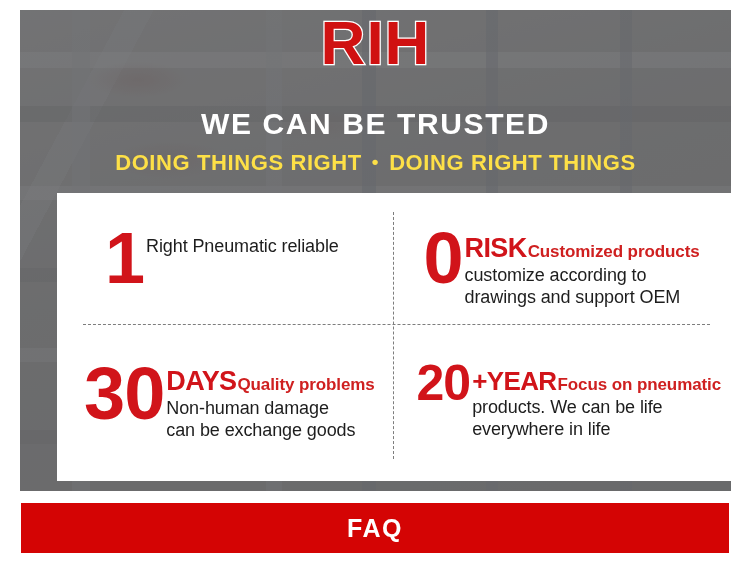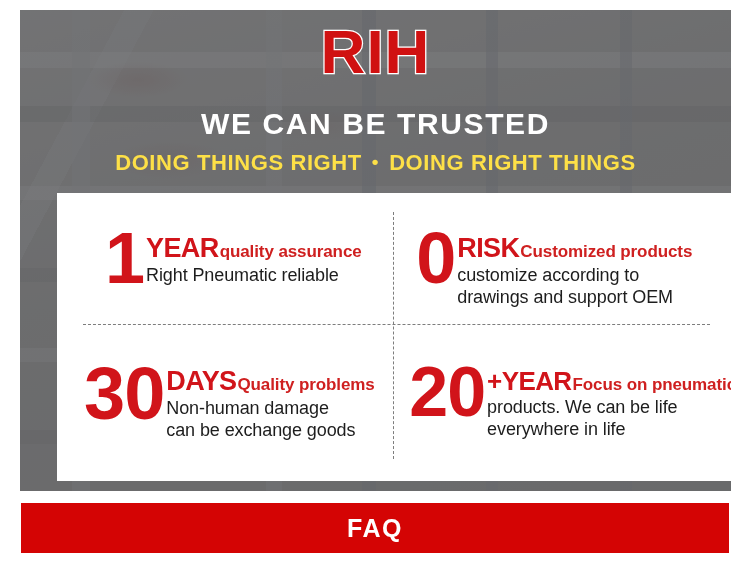--- a/index.html
+++ b/index.html
@@ -71,21 +71,21 @@
     position: absolute;
     inset: 0;
     background: rgba(110,111,112,.58);
   }
 
   
   .brand {
     position: absolute;
     left: 0;
     right: 0;
-    top: 11px;
+    top: 2px;
     text-align: center;
     font-size: 62px;
     line-height: 1;
     font-weight: bold;
     letter-spacing: 1px;
     color: #d01111;
     -webkit-text-stroke: 2.5px #ffffff;
     paint-order: stroke fill;
   }
   .tagline1 {
@@ -167,21 +167,21 @@
   .bignum {
     color: #d1141a;
     font-weight: bold;
     line-height: .92;
     letter-spacing: -1px;
     flex: 0 0 auto;
   }
   .bignum.n1 { font-size: 72px; margin-top: -6px; }
   .bignum.n0 { font-size: 72px; margin-top: -6px; }
   .bignum.n30 { font-size: 74px; margin-top: -4px; }
-  .bignum.n20 { font-size: 70px; margin-top: -4px; }
+  .bignum.n20 { font-size: 50px; margin-top: -4px; }
 
   .body-col {
     display: flex;
     flex-direction: column;
     margin-left: 2px;
     margin-top: 4px;
   }
   .headline {
     white-space: nowrap;
     line-height: 1.02;
@@ -244,23 +244,20 @@
     <div class="tagline2">
       <span>DOING THINGS RIGHT</span><span class="dot">•</span><span>DOING RIGHT THINGS</span>
     </div>
 
     <div class="card">
       <div class="card-grid">
 
         <div class="cell cell-1">
           <span class="bignum n1">1</span>
           <span class="body-col">
-            <span class="headline">
-              <span class="unit">YEAR</span><span class="sub-red">quality assurance</span>
-            </span>
             <span class="desc">Right Pneumatic reliable</span>
           </span>
         </div>
 
         <div class="cell cell-2">
           <span class="bignum n0">0</span>
           <span class="body-col">
             <span class="headline">
               <span class="unit">RISK</span><span class="sub-red">Customized products</span>
             </span>

